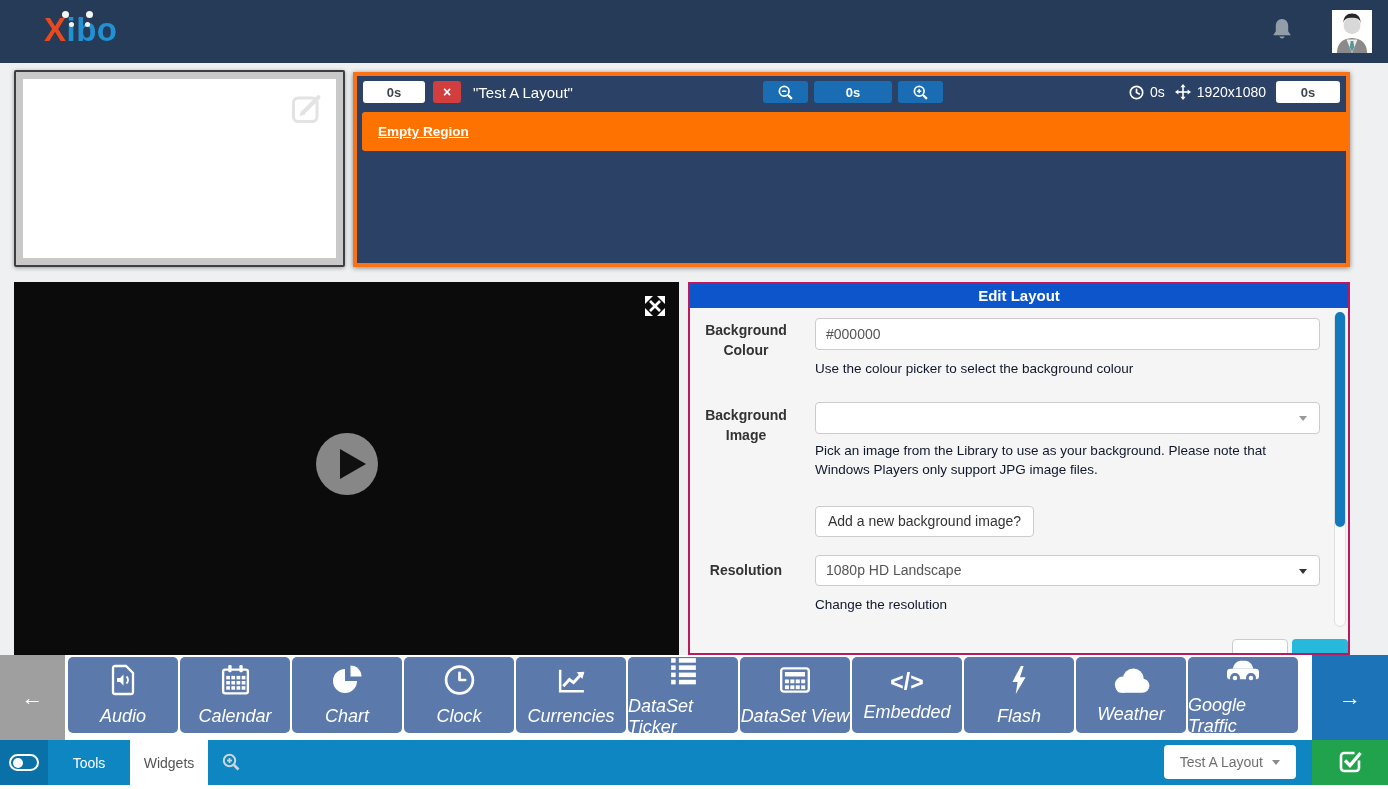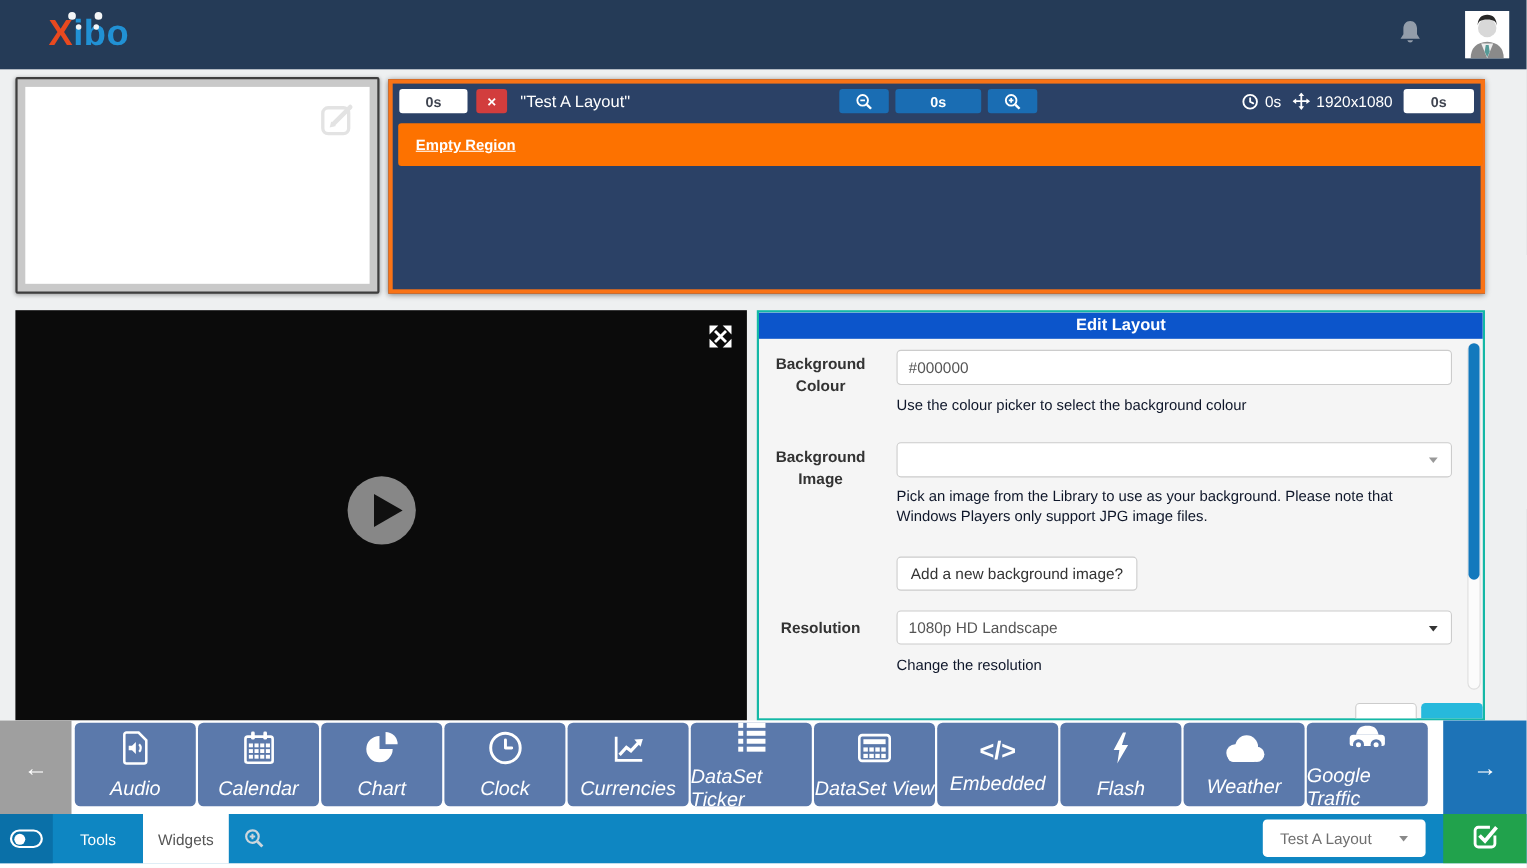--- a/index.html
+++ b/index.html
@@ -45,21 +45,21 @@
   
   .preview { position:absolute; left:14px; top:282px; width:665px; height:373px; background:#0b0b0b; }
   .preview-expand { position:absolute; top:11px; right:11px; }
   .play-btn { position:absolute; left:302px; top:151px; width:62px; height:62px;
     border-radius:50%; background:#878787; }
   .play-btn::after { content:""; position:absolute; left:24px; top:16px;
     border-left:26px solid #101010; border-top:15px solid transparent; border-bottom:15px solid transparent; }
 
   
   .edit-panel { position:absolute; left:688px; top:282px; width:662px; height:373px;
-    border:2px solid #14b8a6; background:#f5f5f5; overflow:hidden; }
+    border:2px solid #be185d; background:#f5f5f5; overflow:hidden; }
   .ep-header { height:24px; background:#0c55cb; color:#fff; font-weight:bold; font-size:15px;
     text-align:center; line-height:23px; }
   .ep-body { position:relative; height:345px; }
   .ep-label { position:absolute; left:0; width:112px; text-align:center;
     font-weight:bold; font-size:14px; color:#333; line-height:20px; }
   .ep-input, .ep-select { position:absolute; left:125px; width:505px; height:32px;
     background:#fff; border:1px solid #ccc; border-radius:4px; font-size:14px; color:#555;
     padding:0 10px; font-family:"Liberation Sans", sans-serif; }
   .ep-select { line-height:30px; }
   .ep-help { position:absolute; left:125px; font-size:13.5px; color:#0f172a; line-height:19px; }
@@ -94,21 +94,21 @@
     display:flex; align-items:center; justify-content:center; }
   .toggle-pill { width:30px; height:17px; border:2px solid #fff; border-radius:10px; position:relative; }
   .toggle-pill::before { content:""; position:absolute; left:1.5px; top:1.5px; width:10px; height:10px;
     border-radius:50%; background:#fff; }
   .bb-tab { position:absolute; top:0; height:45px; display:flex; align-items:center;
     justify-content:center; font-size:14px; }
   .bb-tools { left:48px; width:82px; color:#fff; }
   .bb-widgets { left:130px; width:78px; background:#fff; color:#555; }
   .bb-search { position:absolute; left:221px; top:12px; }
   .bb-layout-btn { position:absolute; right:92px; top:5px; height:34px; background:#fff;
-    border-radius:4px; color:#707070; font-size:14px; display:flex; align-items:center; gap:25px;
+    border-radius:4px; color:#707070; font-size:14px; display:flex; align-items:center; gap:9px;
     padding:0 16px; }
   .bb-caret { width:0; height:0; border-left:4.5px solid transparent; border-right:4.5px solid transparent;
     border-top:5px solid #8a8a8a; }
   .bb-green { position:absolute; right:0; top:0; width:76px; height:45px; background:#21a24c;
     display:flex; align-items:center; justify-content:center; }
   .bottom-strip { position:absolute; left:0; top:785px; width:1388px; height:4px; background:#fff; }
 </style>
 </head>
 <body>
 

